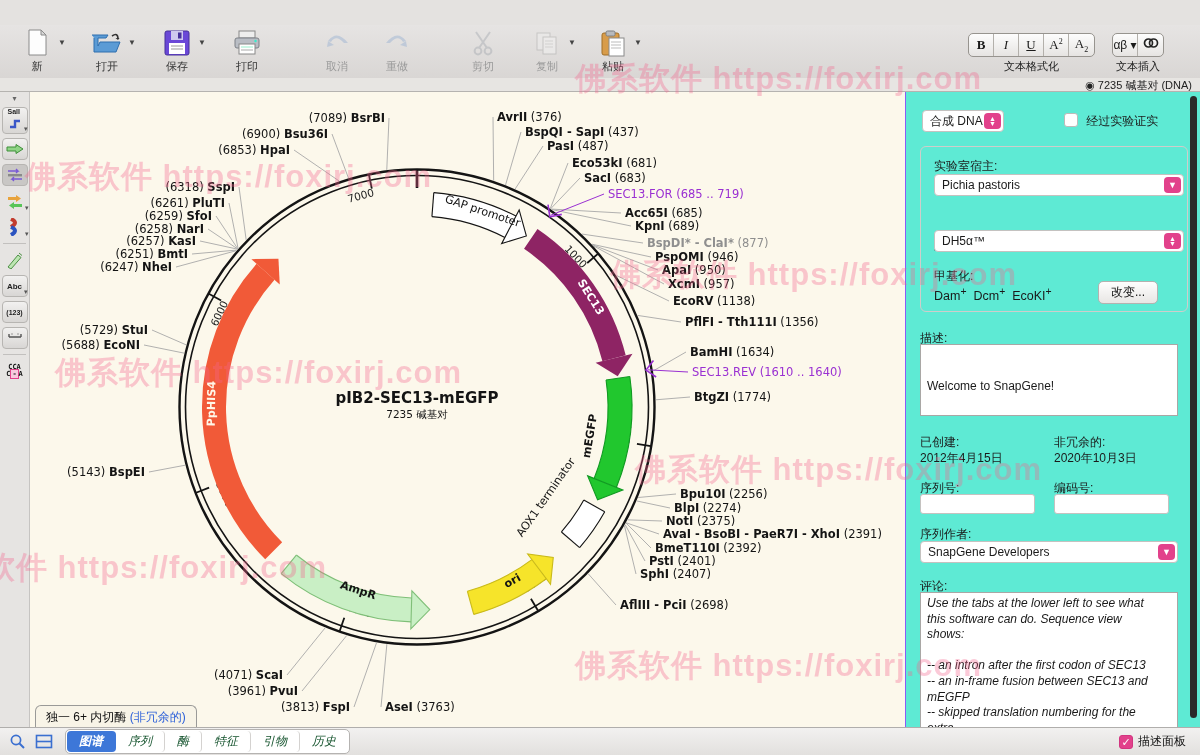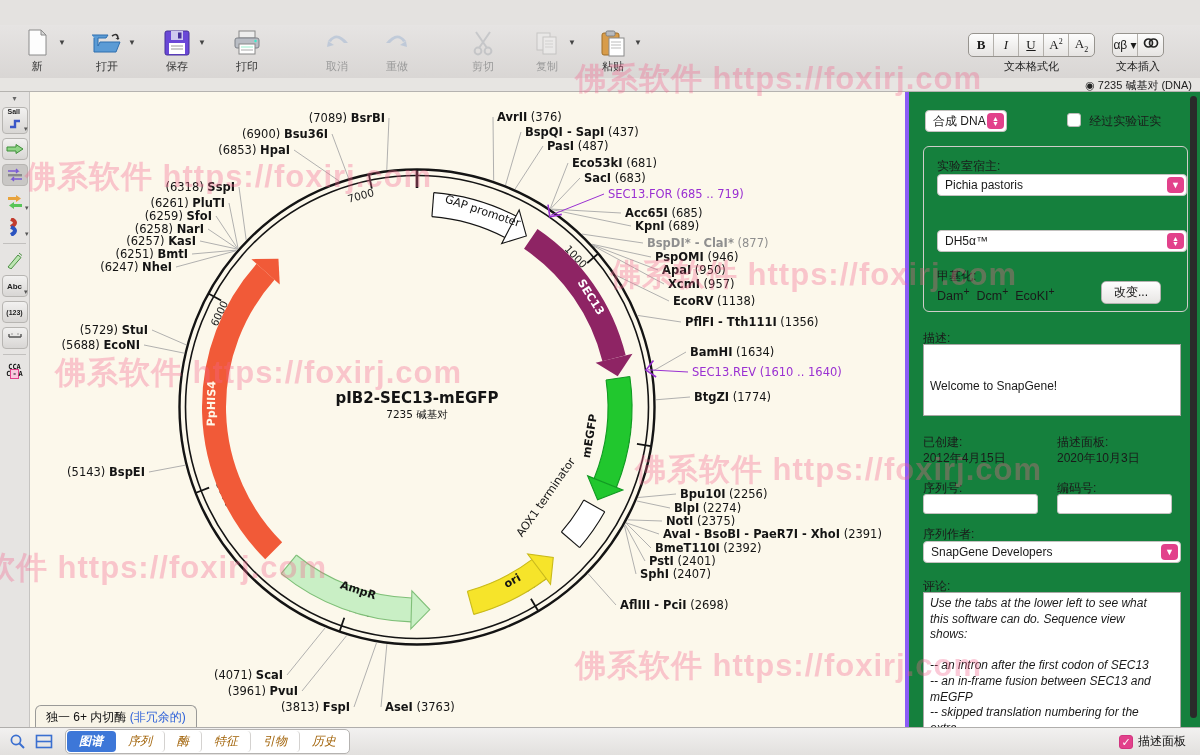--- a/index.html
+++ b/index.html
@@ -60,21 +60,21 @@
   #canvas { position:absolute; left:30px; top:92px; width:875px; height:635px;
     background:#fcf8eb; }
   #map-svg { position:absolute; left:0; top:0; }
   #enzyme-tab { position:absolute; left:5px; top:613px; height:22px; padding:3px 10px 0 10px;
     background:#f8f4e7; border:1px solid #9a9a98; border-bottom:none;
     border-radius:6px 6px 0 0; font-size:12px; color:#111; white-space:nowrap; }
   #enzyme-tab .link { color:#2b5fd9; }
 
   
   #panel { position:absolute; left:905px; top:92px; width:295px; height:639px;
-    background:#15803d; border-left:4px solid #8b5cf6; font-size:12px; color:#1a1a1a; }
+    background:#5eead4; border-left:1px solid #8b5cf6; font-size:12px; color:#1a1a1a; }
   .p-inner { position:relative; width:100%; height:100%; }
   .p-label { font-size:12px; color:#1a1a1a; }
   .sel { background:#fff; border:1px solid #c4c2c0; border-radius:4px; height:22px;
     display:flex; align-items:center; padding-left:7px; position:relative; font-size:12px; }
   .sel .ctl { position:absolute; right:2px; top:2px; width:17px; height:16px; border-radius:4px;
     background:#e2418b; color:#fff; display:flex; flex-direction:column;
     align-items:center; justify-content:center; line-height:5px; font-size:7px; }
   .groupbox { position:absolute; left:14px; right:12px; border:1px solid #cfcdca; border-radius:6px; }
   .textbox { background:#fff; border:1px solid #a9a7a5; font-size:12px; line-height:1.3;
     padding:3px 6px; overflow:hidden; white-space:pre-wrap; }
@@ -88,21 +88,21 @@
   #panel-scrollbar { position:absolute; right:3px; top:4px; width:7px; height:622px;
     background:#2a2a2a; border-radius:4px; }
 
   
   #bottombar { position:absolute; left:0; top:727px; width:1200px; height:28px;
     background:linear-gradient(#f2f1f0,#e2e0de); border-top:1px solid #b0aeac;
     display:flex; align-items:center; }
   .bb-icon { margin-left:9px; display:flex; align-items:center; }
   #tabs { display:inline-flex; margin-left:12px; background:#fff;
     border:1px solid #b5b3b1; border-radius:5px; padding:1px;font-style:italic; }
-  .tab { font-size:12px; color:#a16207; padding:2px 12px; border-right:1px solid #d4d2d0;
+  .tab { font-size:12px; color:#14532d; padding:2px 12px; border-right:1px solid #d4d2d0;
     border-radius:4px; }
   .tab:last-child { border-right:none; }
   .tab.active { background:#3d77d8; color:#fff; border-right-color:transparent; font-weight:bold; }
   #desc-panel-toggle { margin-left:auto; margin-right:14px; font-size:12px; color:#111;
     display:flex; align-items:center; gap:5px; }
 
   
   .wm { position:absolute; font-size:31px; font-weight:bold; color:rgba(243,100,140,.34);
     white-space:nowrap; pointer-events:none; z-index:999; letter-spacing:1px; }
 </style>
@@ -514,21 +514,21 @@
 
       <div class="p-label" style="position:absolute; left:14px; top:238px;">描述:</div>
       <div class="textbox" style="position:absolute; left:14px; top:252px; width:258px; height:72px;">
         <div style="font-weight:normal;">Welcome to SnapGene!</div>
         
         
       </div>
 
       <div class="p-label" style="position:absolute; left:14px; top:342px;">已创建:</div>
       <div class="p-label" style="position:absolute; left:14px; top:358px;">2012年4月15日</div>
-      <div class="p-label" style="position:absolute; left:148px; top:342px;">描述面板:</div>
+      <div class="p-label" style="position:absolute; left:148px; top:342px;">非冗余的:</div>
       <div class="p-label" style="position:absolute; left:148px; top:358px;">2020年10月3日</div>
 
       <div class="p-label" style="position:absolute; left:14px; top:388px;">序列号:</div>
       <input class="inp" style="position: absolute; left: 14px; top: 402px;">
       <div class="p-label" style="position:absolute; left:148px; top:388px;">编码号:</div>
       <input class="inp" style="position: absolute; left: 148px; top: 402px;">
 
       <div class="p-label" style="position:absolute; left:14px; top:434px;">序列作者:</div>
       <div class="sel" style="position:absolute; left:14px; top:449px; width:258px;">
         <span>SnapGene Developers</span>

